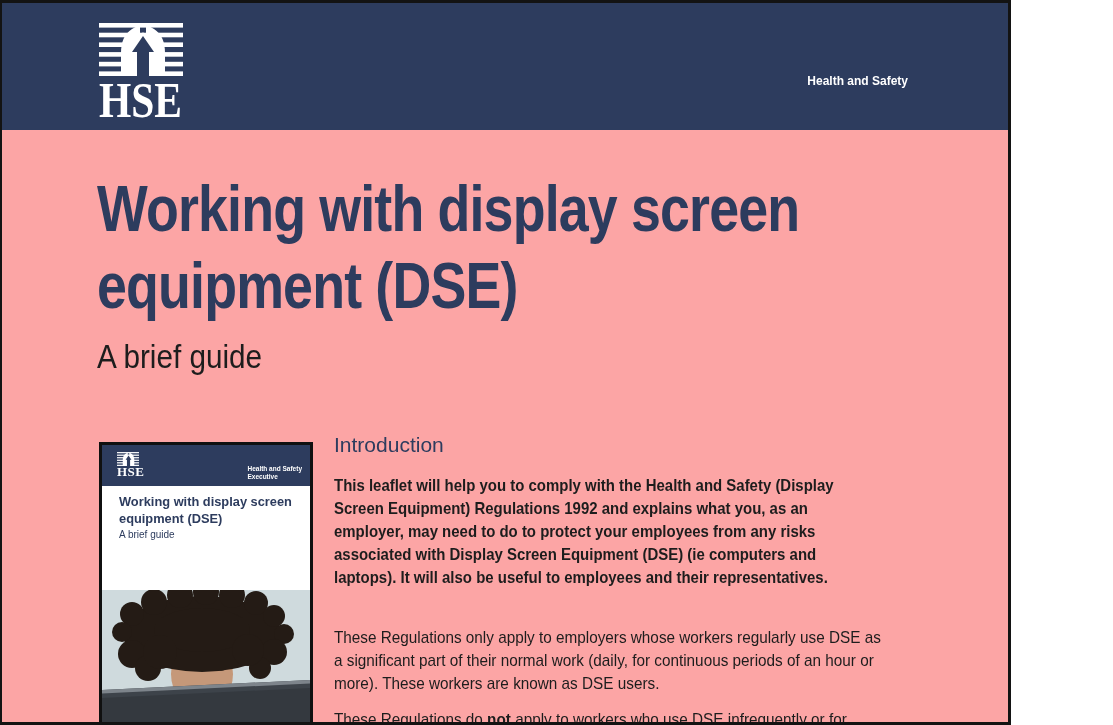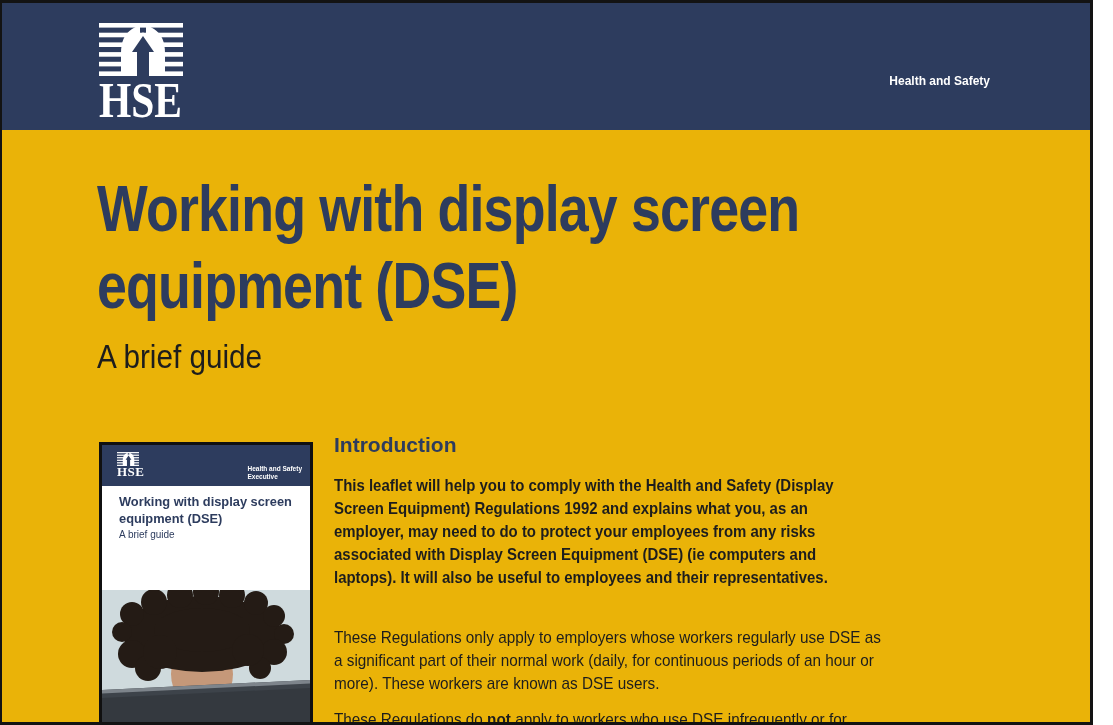--- a/index.html
+++ b/index.html
@@ -3,25 +3,25 @@
 <meta charset="utf-8">
 <style>
   :root{
     --navy:#2d3c5e;
     --text:#1d1d1d;
     --frame:#131313;
   }
   html,body{margin:0;padding:0;background:#fff;}
   #page{
     position:relative;
-    width:1093px;height:725px;
+    width:1011px;height:725px;
     box-sizing:border-box;
     border:3px solid var(--frame);
     border-left-width:2px;
-    background:#eab308;
+    background:#fca5a5;
     overflow:hidden;
     font-family:"Liberation Sans",sans-serif;
     color:var(--text);
   }
 
   
   .header-bar{
     position:absolute;top:0;left:0;right:0;height:127px;
     background:var(--navy);
   }
@@ -84,21 +84,21 @@
   .cover-subtitle{
     position:absolute;left:17px;top:43px;
     font-size:10px;color:var(--navy);margin:0;
   }
   .cover-photo{flex:1 1 auto;line-height:0;}
   .cover-photo svg{display:block;width:208px;height:132px;}
 
   
   .intro{position:absolute;left:332px;top:429px;width:720px;}
   .intro-heading{
-    margin:0;font-size:21px;line-height:26px;font-weight:bold;color:var(--navy);
+    margin:0;font-size:21px;line-height:26px;font-weight:normal;color:var(--navy);
   }
   .lead{
     margin:16px 0 0 0;width:900px;
     font-size:17px;line-height:23px;font-weight:bold;color:var(--text);
     white-space:pre-line;
     transform:scaleX(.88);transform-origin:0 0;
   }
   .para{
     margin:37px 0 0 0;width:900px;
     font-size:17px;line-height:23px;color:var(--text);

